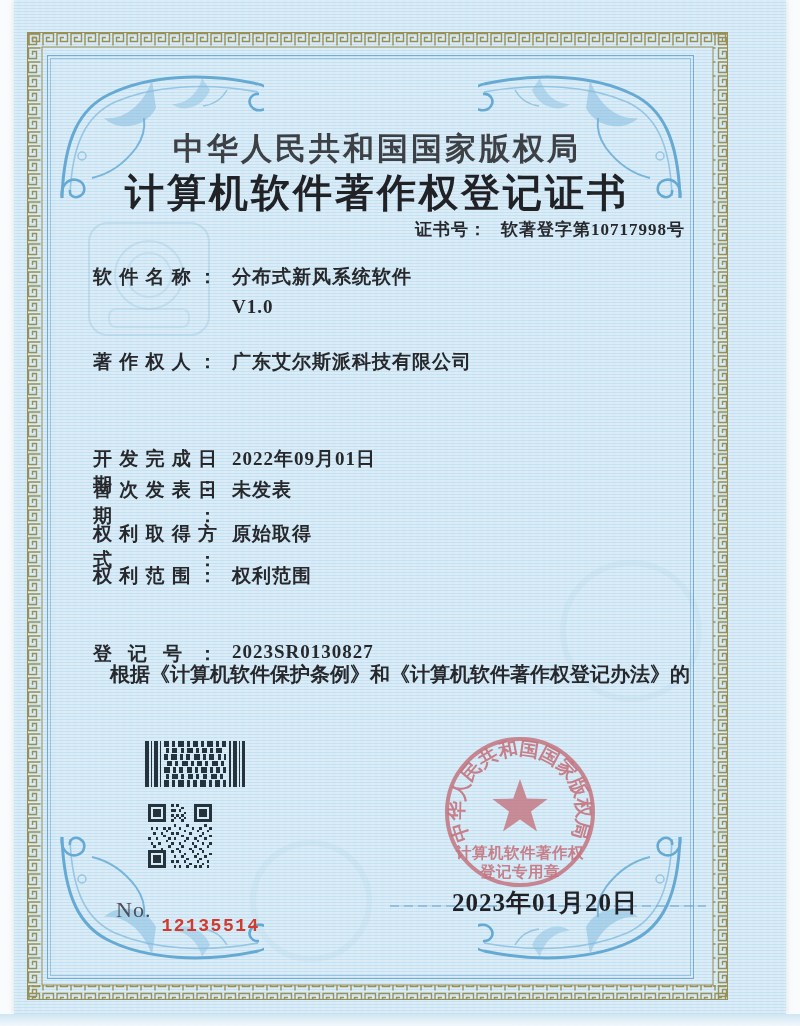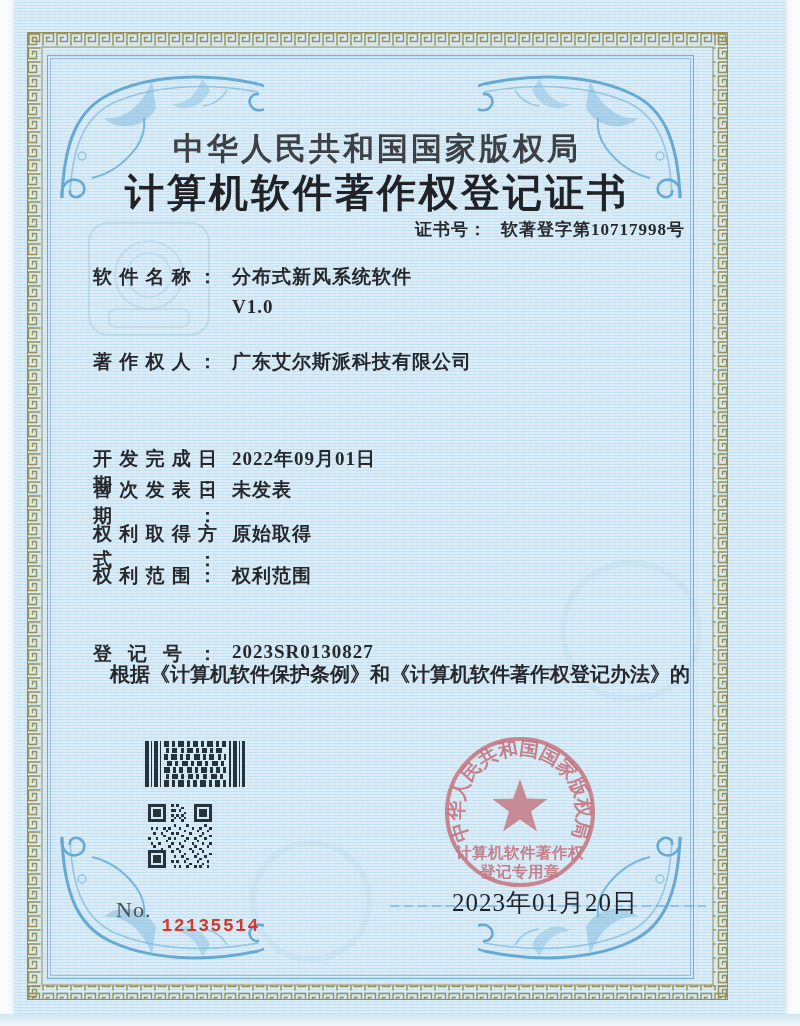--- a/index.html
+++ b/index.html
@@ -89,21 +89,21 @@
   .seal{position:absolute;left:434px;top:726px;width:172px;height:172px;z-index:5;opacity:.88;}
 
   .wavy{position:absolute;left:390px;top:905px;width:316px;height:2px;
     background:repeating-linear-gradient(90deg, rgba(100,160,210,.55) 0 9px, rgba(100,160,210,.15) 9px 14px);}
 
   
   .serial{position:absolute;left:116px;top:884px;display:flex;align-items:center;z-index:4;}
   .serial .prefix{font-size:22px;color:#4c5158;letter-spacing:1px;}
   .serial .num{margin-left:10px;font-family:"Liberation Mono","DejaVu Sans Mono",monospace;
     font-size:18px;font-weight:700;color:#d23a2e;letter-spacing:1.5px;margin-top:32px;}
-  .issue-date{position:absolute;left:452px;top:886px;font-size:25px;font-weight:400;
+  .issue-date{position:absolute;left:452px;top:886px;font-size:25px;font-weight:700;
     color:#1f2125;letter-spacing:1px;z-index:4;}
 </style>
 </head>
 <body>
 
 <svg width="0" height="0" style="position:absolute">
   <defs>
     <pattern id="gkh" width="14" height="15" patternUnits="userSpaceOnUse">
       <path d="M2,13.5 V1.5 H12.5 V9.5 H5.5 V5.5 H9" fill="none" stroke="#9a8f52" stroke-width="1.4"></path>
     </pattern>

